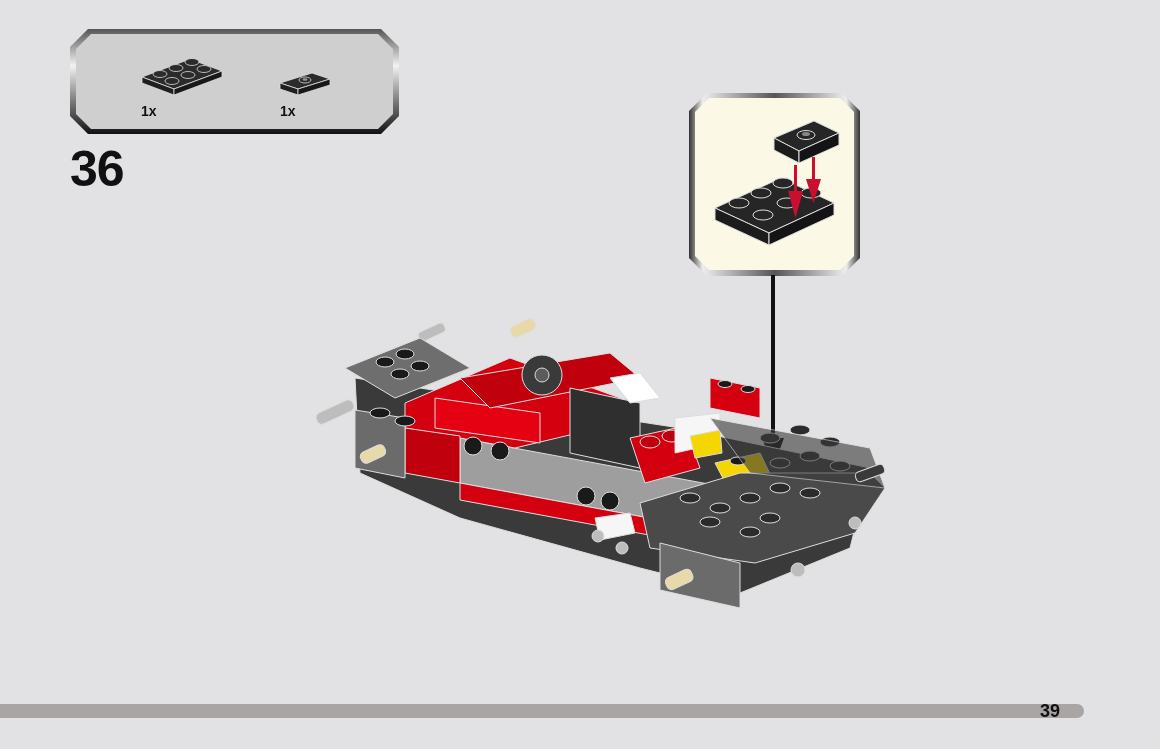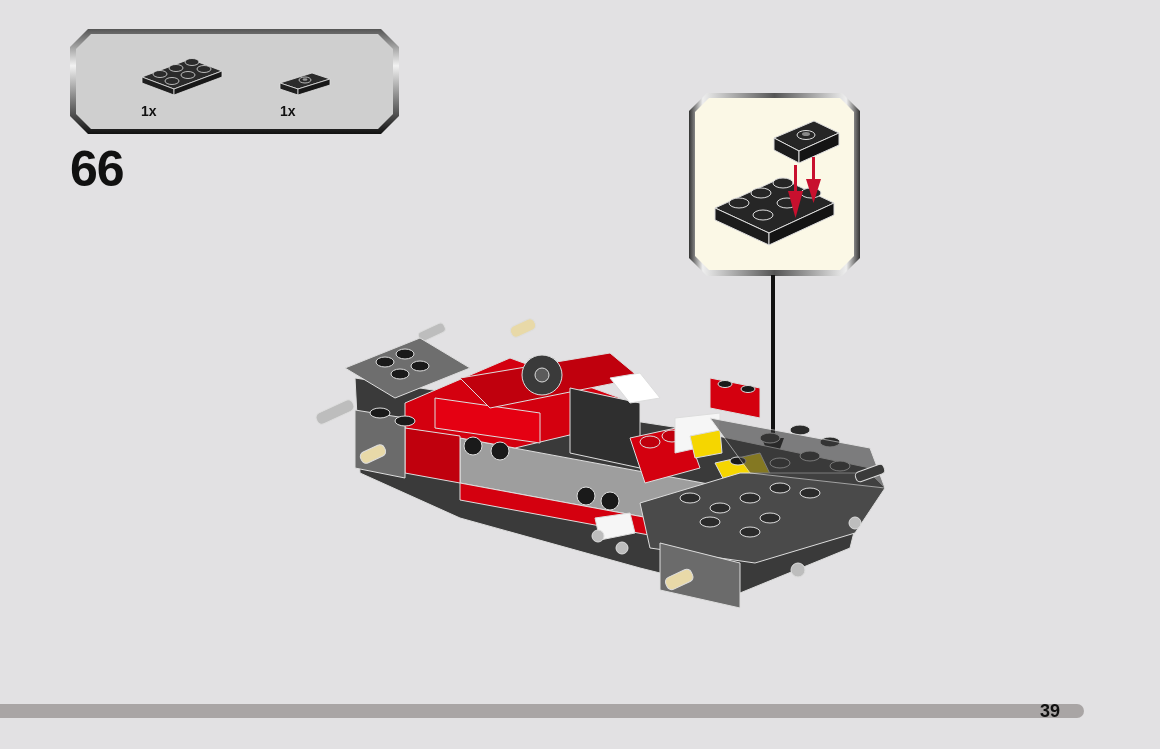--- a/index.html
+++ b/index.html
@@ -75,21 +75,21 @@
   <svg class="part" style="left:208px;top:42px" width="54" height="26" viewBox="0 0 54 26">
     <polygon points="2,12 34,2 52,8 20,18" fill="#2b2b2b" stroke="#e0e0e0" stroke-width="0.8"></polygon>
     <polygon points="2,12 20,18 20,24 2,18" fill="#1f1f1f" stroke="#e0e0e0" stroke-width="0.8"></polygon>
     <polygon points="20,18 52,8 52,14 20,24" fill="#181818" stroke="#e0e0e0" stroke-width="0.8"></polygon>
     <ellipse cx="27" cy="9" rx="6" ry="3" fill="#2b2b2b" stroke="#ddd" stroke-width="0.8"></ellipse>
     <ellipse cx="27" cy="8.5" rx="2.5" ry="1.3" fill="#999"></ellipse>
   </svg>
   <span class="qty" style="left:210px;top:74px">1x</span>
 </div>
 
-<div class="step-number">66</div>
+<div class="step-number">36</div>
 
 <div class="callout">
   <svg width="171" height="183" viewBox="0 0 171 183">
     <defs>
       <linearGradient id="frameGrad2" x1="0" y1="0" x2="1" y2="0">
         <stop offset="0" stop-color="#333"></stop>
         <stop offset="0.08" stop-color="#eee"></stop>
         <stop offset="0.5" stop-color="#555"></stop>
         <stop offset="0.92" stop-color="#eee"></stop>
         <stop offset="1" stop-color="#333"></stop>

